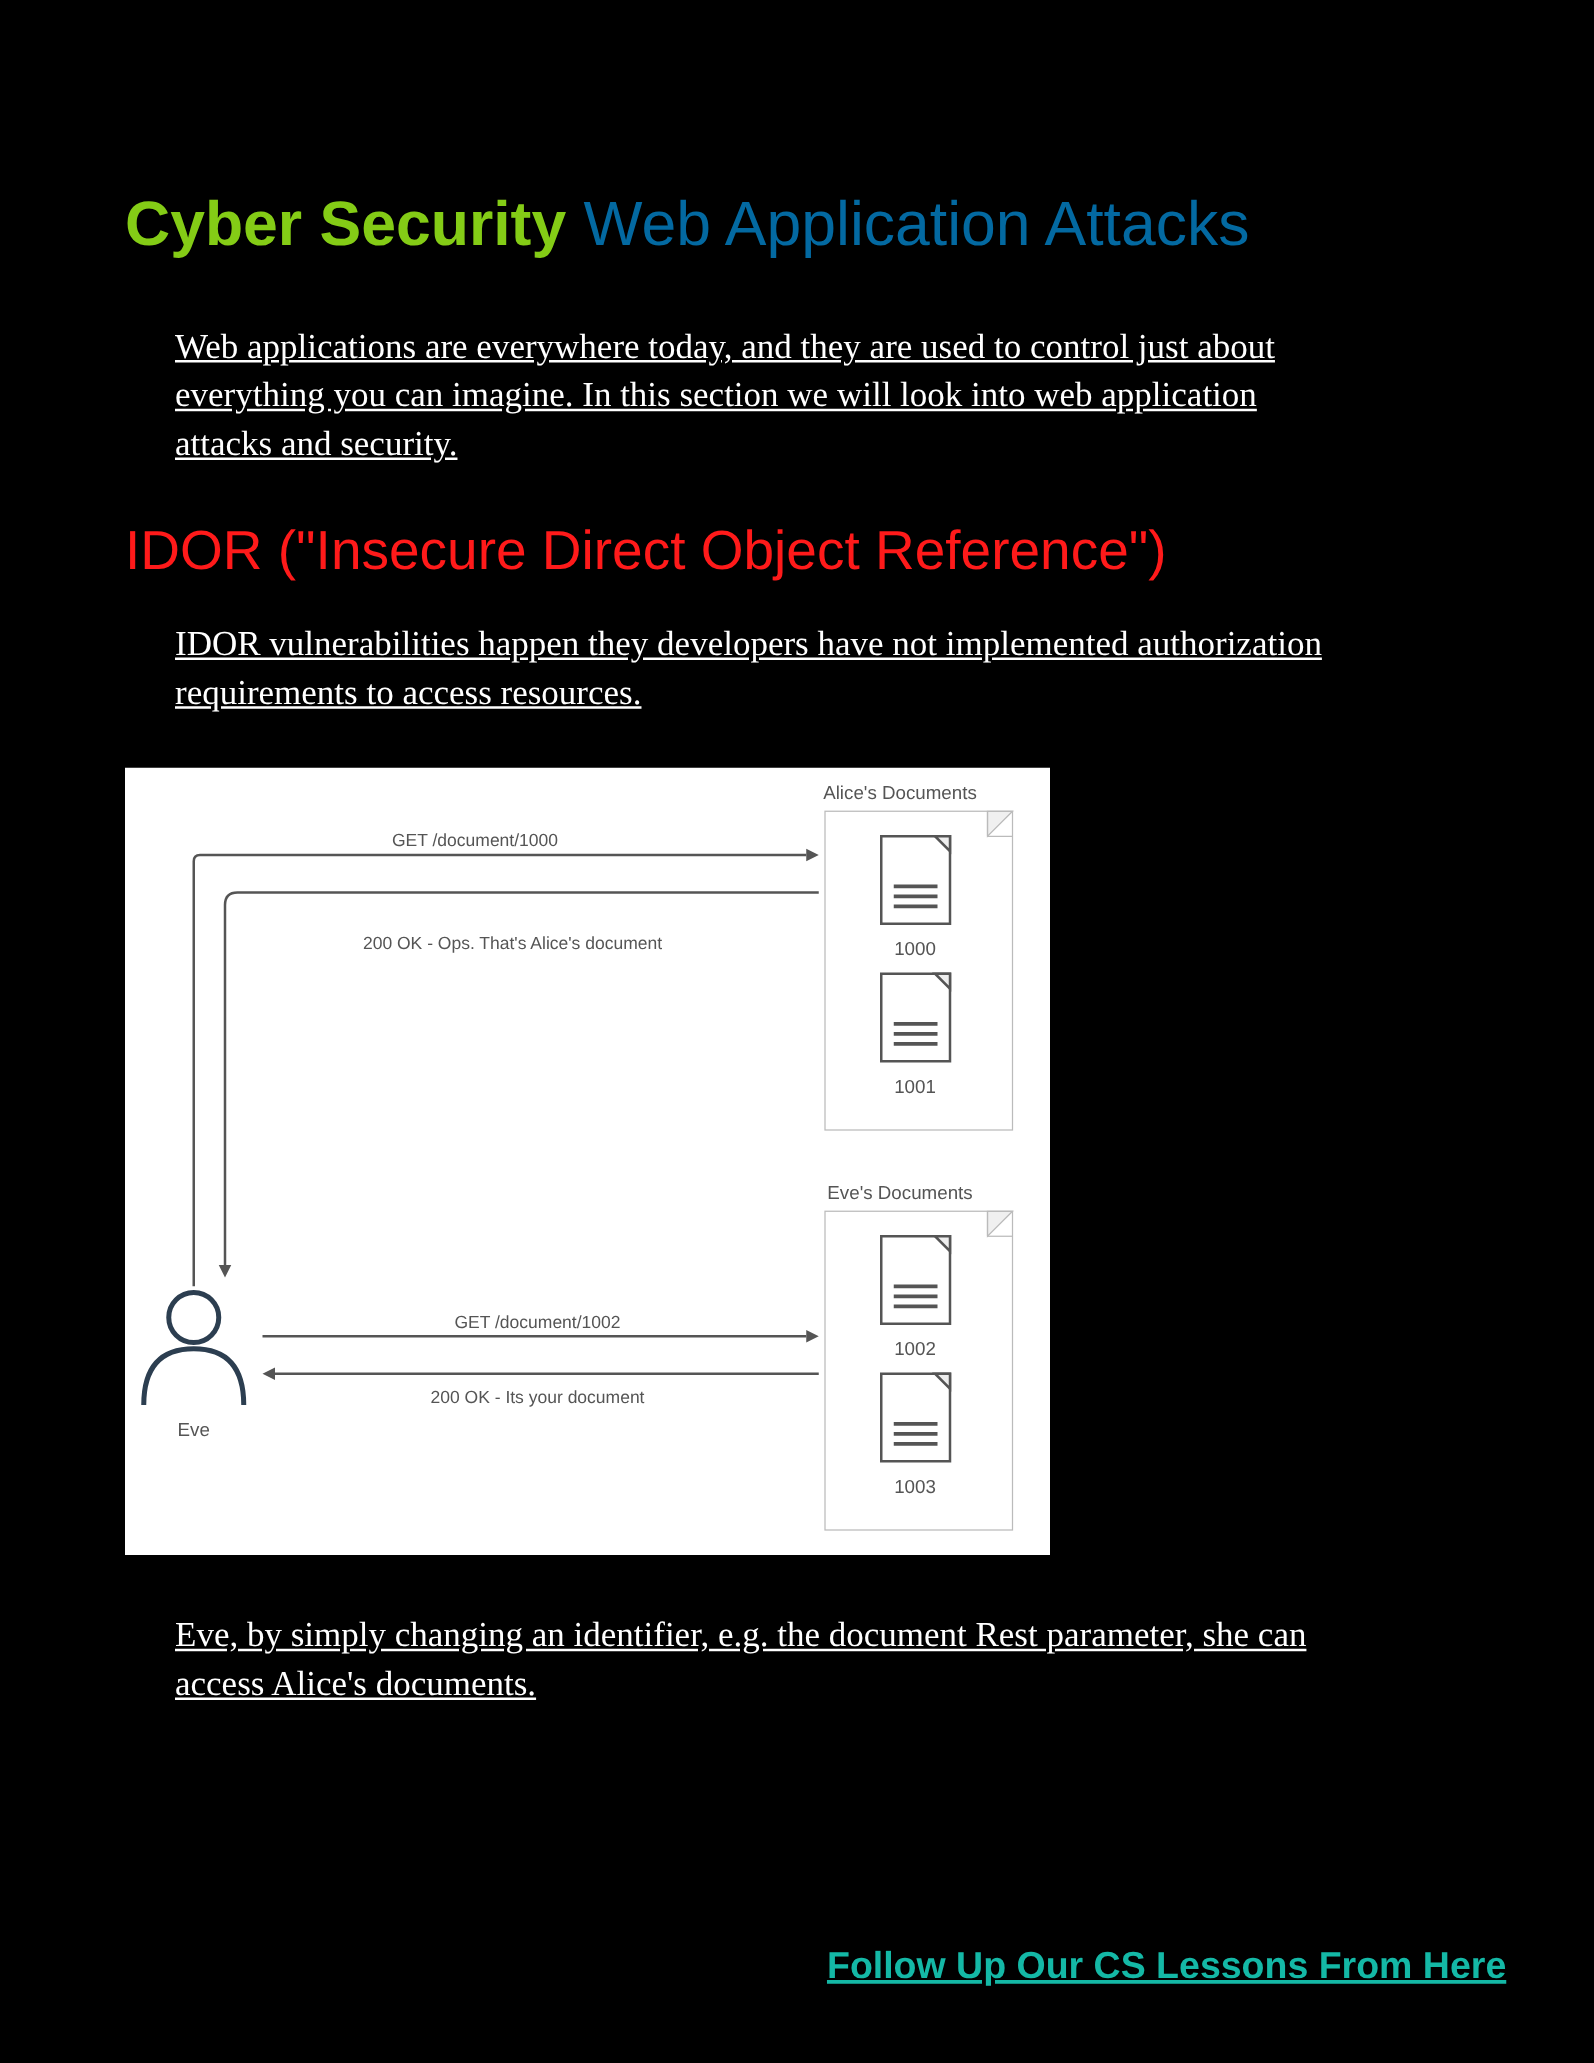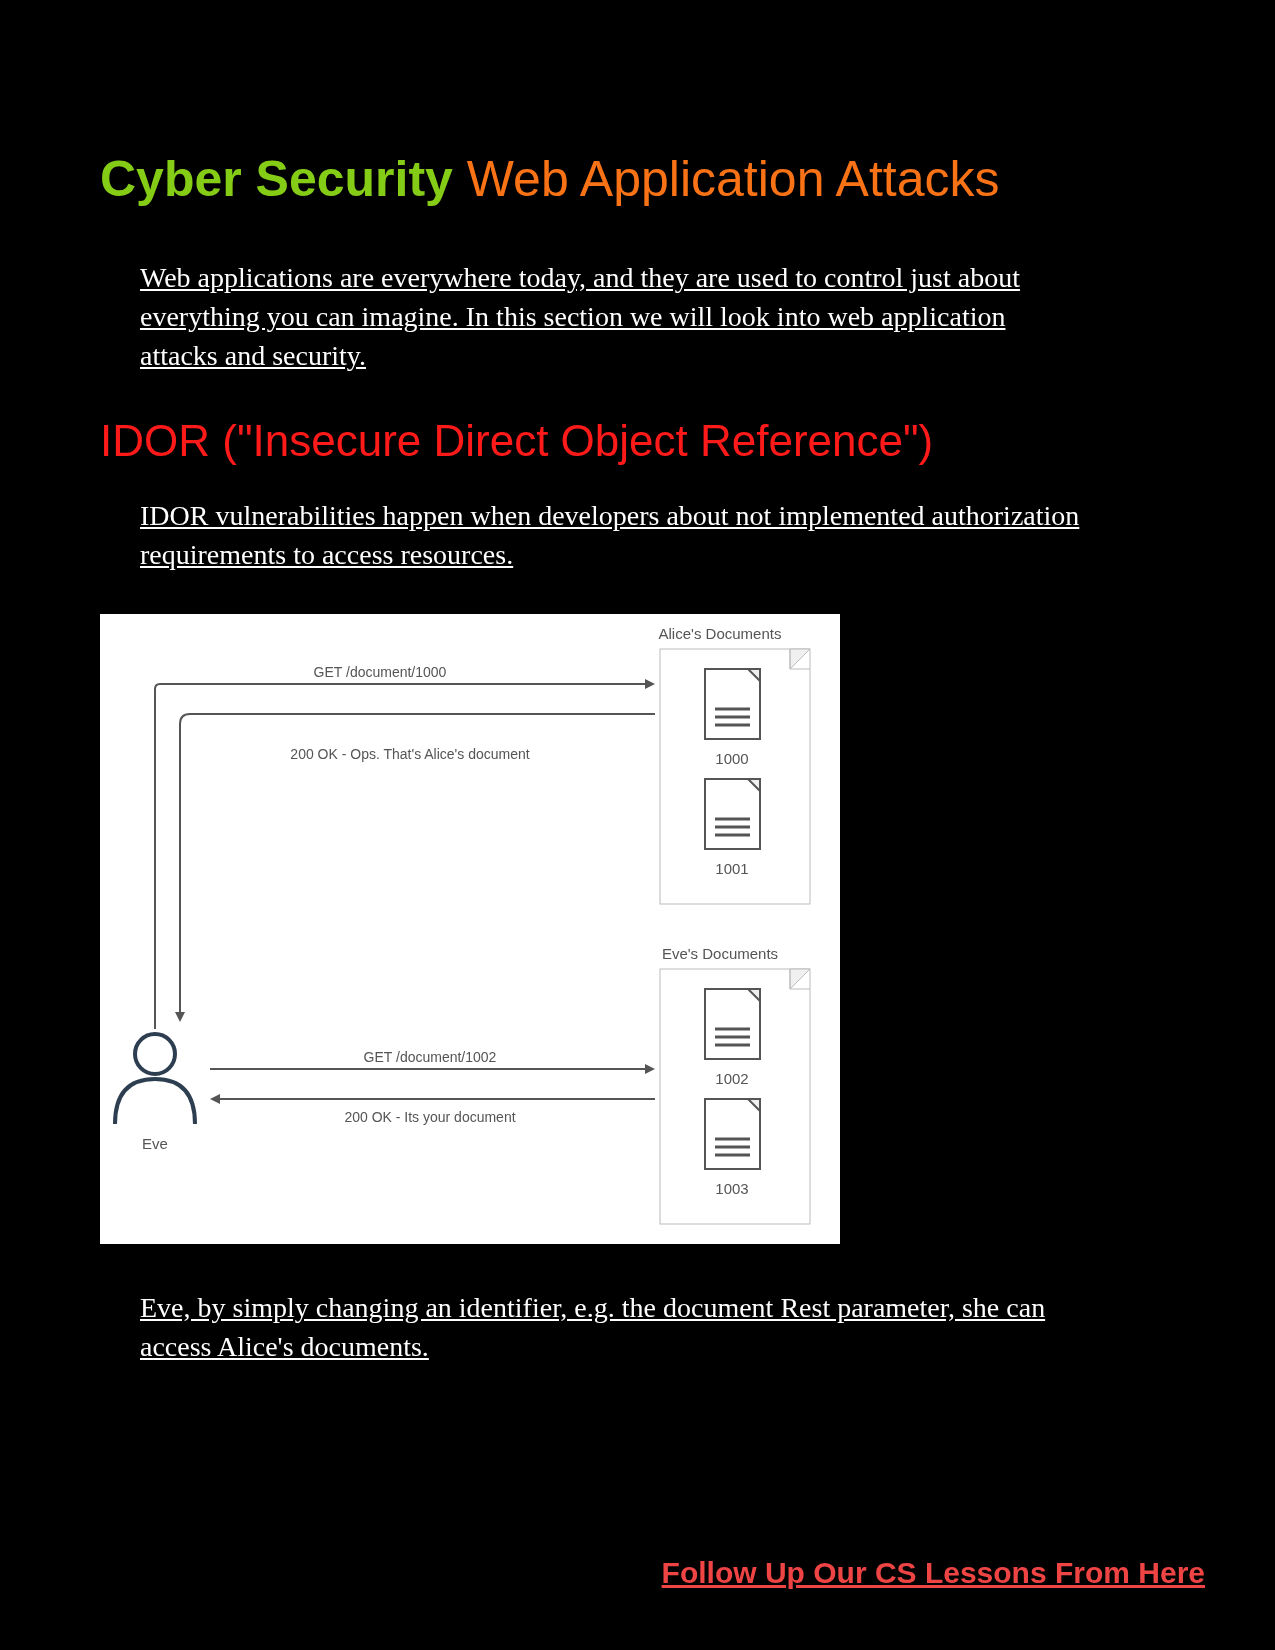--- a/index.html
+++ b/index.html
@@ -19,21 +19,21 @@
   .title {
     font-size: 50px;
     margin-bottom: 50px;
     font-family: "Segoe UI", Arial, sans-serif;
   }
   .title-bold {
     color: #84cc16;
     font-weight: 700;
   }
   .title-light {
-    color: #f97316;
+    color: #0369a1;
     font-weight: 300;
   }
   .intro, .idor-desc, .conclusion {
     font-family: Georgia, "Times New Roman", serif;
     font-size: 28px;
     line-height: 1.4;
     color: #fff;
     margin: 0 0 40px 40px;
     max-width: 950px;
     text-decoration: underline;
@@ -44,21 +44,21 @@
     font-weight: 400;
     margin: 40px 0 30px 0;
   }
   .diagram-wrap {
     margin-bottom: 40px;
   }
   .footer-link {
     position: absolute;
     bottom: 60px;
     right: 70px;
-    color: #ef4444;
+    color: #14b8a6;
     font-size: 30px;
     font-weight: 700;
     text-decoration: underline;
     font-family: "Segoe UI", Arial, sans-serif;
   }
   svg text {
     font-family: Arial, sans-serif;
   }
 </style>
 </head>
@@ -66,21 +66,21 @@
 
 <div class="page">
   <div class="title">
     <span class="title-bold">Cyber Security</span><span class="title-light"> Web Application Attacks</span>
   </div>
 
   <p class="intro">Web applications are everywhere today, and they are used to control just about everything you can imagine. In this section we will look into web application attacks and security.</p>
 
   <h2 class="section-heading">IDOR ("Insecure Direct Object Reference")</h2>
 
-  <p class="idor-desc">IDOR vulnerabilities happen when developers about not implemented authorization requirements to access resources.</p>
+  <p class="idor-desc">IDOR vulnerabilities happen they developers have not implemented authorization requirements to access resources.</p>
 
   <div class="diagram-wrap">
     <svg width="740" height="630" viewBox="0 0 740 630">
 
       <rect x="0" y="0" width="740" height="630" fill="#fff"></rect>
 
       <text x="620" y="25" text-anchor="middle" fill="#555" font-size="15">Alice's Documents</text>
       <g>
         <rect x="560" y="35" width="150" height="255" fill="#fff" stroke="#bbb" stroke-width="1"></rect>
         <path d="M690 35 L710 35 L690 55 Z" fill="#f0f0f0" stroke="#bbb"></path>

